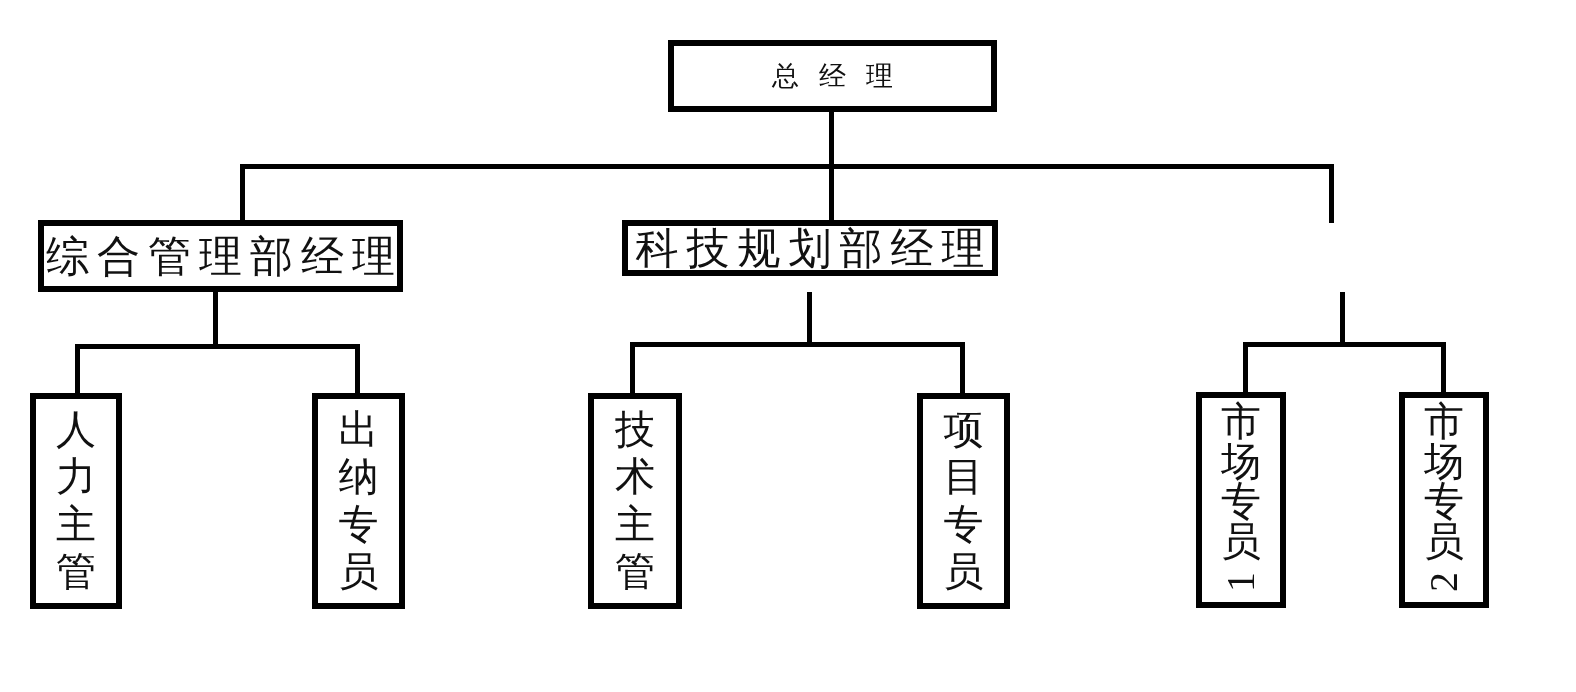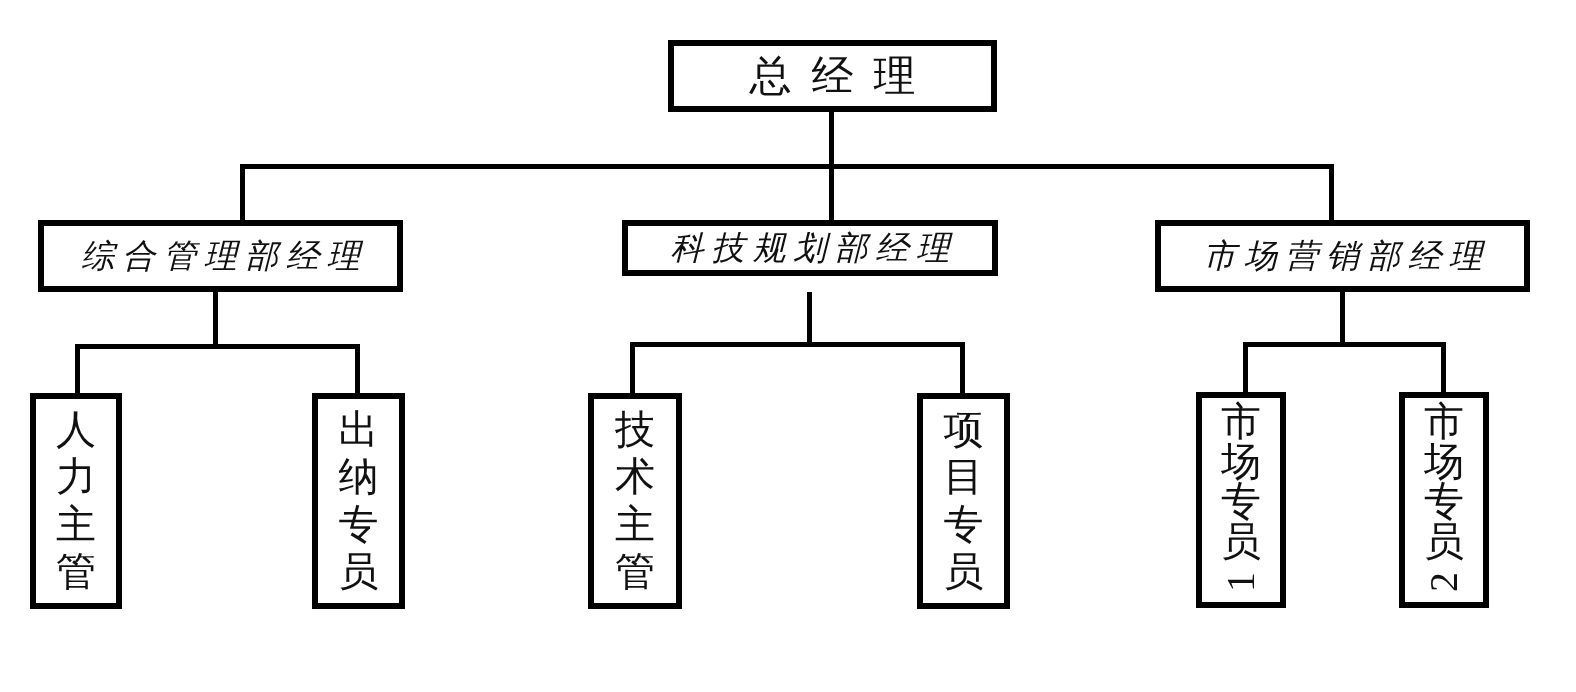--- a/index.html
+++ b/index.html
@@ -23,29 +23,28 @@
     background: #ffffff;
     display: flex;
     align-items: center;
     justify-content: center;
   }
   .hlabel {
     white-space: nowrap;
     line-height: 1;
   }
   .root .hlabel {
-    font-size: 42px;
+    font-size: 27px;
     letter-spacing: 20px;
     text-indent: 20px;
   }
   .dept .hlabel {
-    font-size: 33px;
+    font-size: 43px;
     letter-spacing: 8px;
     text-indent: 8px;
-    font-style: italic;
   }
   .leaf .vlabel {
     display: flex;
     flex-direction: column;
     align-items: center;
     justify-content: space-evenly;
     width: 100%;
     height: 100%;
     padding: 4px 0;
     box-sizing: border-box;
@@ -77,23 +76,20 @@
   <div class="line" style="left:240px; top:164px; width:1094px; height:5px;"></div>
   <div class="line" style="left:240px; top:164px; width:5px; height:58px;"></div>
   <div class="line" style="left:829px; top:164px; width:5px; height:59px;"></div>
   <div class="line" style="left:1329px; top:164px; width:5px; height:59px;"></div>
 
   <div class="box dept" style="left:38px; top:220px; width:365px; height:72px;">
     <span class="hlabel">综合管理部经理</span>
   </div>
   <div class="box dept" style="left:622px; top:220px; width:376px; height:56px;">
     <span class="hlabel">科技规划部经理</span>
-  </div>
-  <div class="box dept" style="left:1155px; top:220px; width:375px; height:72px;">
-    <span class="hlabel">市场营销部经理</span>
   </div>
 
   <div class="line" style="left:213px; top:292px; width:5px; height:56px;"></div>
   <div class="line" style="left:75px; top:344px; width:285px; height:5px;"></div>
   <div class="line" style="left:75px; top:344px; width:5px; height:49px;"></div>
   <div class="line" style="left:355px; top:344px; width:5px; height:49px;"></div>
 
   <div class="line" style="left:807px; top:292px; width:5px; height:55px;"></div>
   <div class="line" style="left:630px; top:342px; width:335px; height:5px;"></div>
   <div class="line" style="left:630px; top:342px; width:5px; height:51px;"></div>

